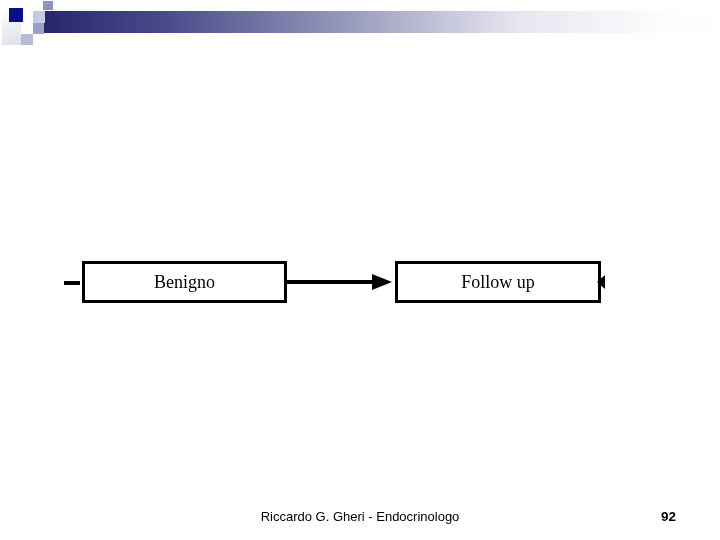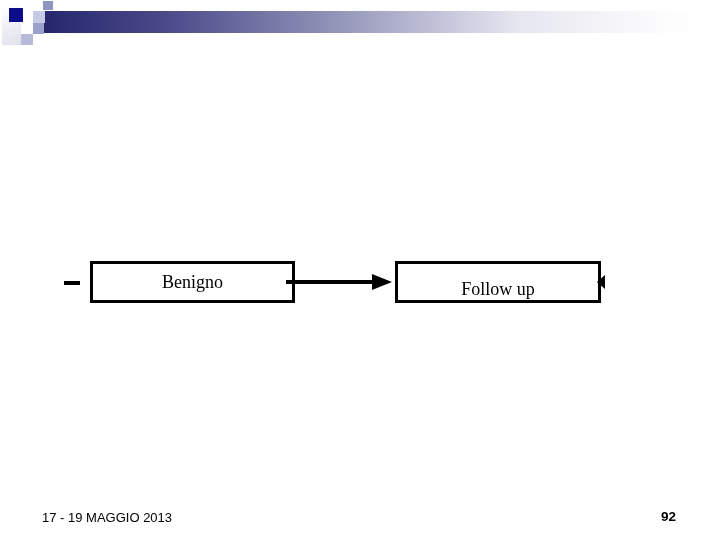--- a/index.html
+++ b/index.html
@@ -45,22 +45,22 @@
     box-sizing: border-box;
     border: 3px solid var(--line-color, #000000);
     background: #ffffff;
     display: flex;
     align-items: center;
     justify-content: center;
     font-family: "Liberation Serif", serif;
     font-size: 18px;
     color: #000000;
   }
-  .box-benigno  { left: 82px;  top: 261px; width: 205px; height: 42px; margin-left: 8px; }
-  .box-followup { left: 395px; top: 261px; width: 206px; height: 42px; align-items: flex-end; }
+  .box-benigno  { left: 82px;  top: 261px; width: 205px; height: 42px; }
+  .box-followup { left: 395px; top: 261px; width: 206px; height: 42px; }
 
   .connector-line {
     position: absolute;
     background: var(--line-color, #000000);
     height: 4px;
   }
   .stub-left  { left: 64px;  top: 281px; width: 16px; }
   .arrow-line { left: 286px; top: 280px; width: 88px; }
   .arrow-head {
     position: absolute;
@@ -123,16 +123,16 @@
 
   <div class="connector-line arrow-line"></div>
   <div class="arrow-head"></div>
 
   <div class="flow-box box-followup">
     <span>Follow up</span>
   </div>
 
   <div class="arrow-head-right"></div>
 
-  <div class="footer-date">17 - 19 MAGGIO 2013</div>
+  <div class="footer-author">Riccardo G. Gheri - Endocrinologo</div>
   <div class="footer-page">92</div>
 
 </div>
 
 </body></html>

